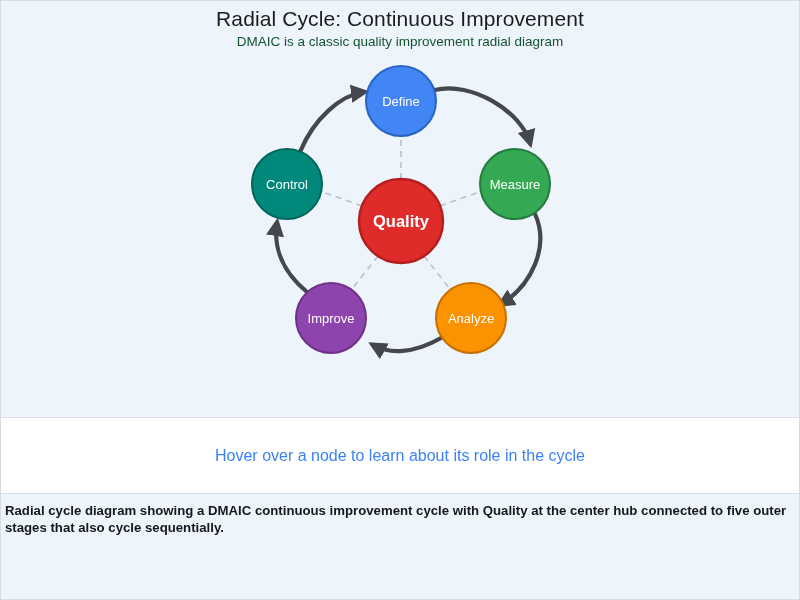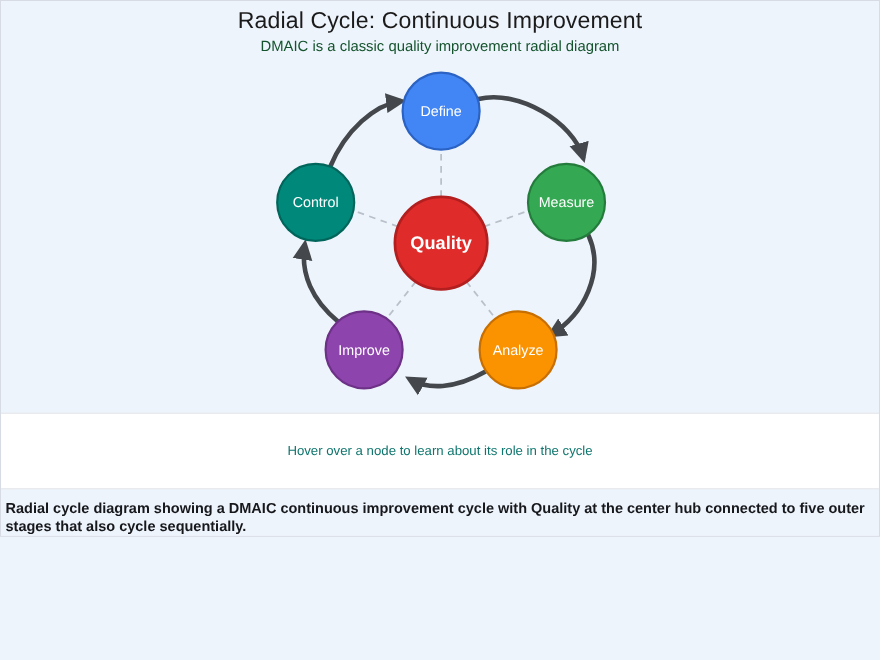--- a/index.html
+++ b/index.html
@@ -8,21 +8,21 @@
   }
   body {
     width: 800px;
     height: 600px;
     background: #eef4fc;
     font-family: "Liberation Sans", sans-serif;
     overflow: hidden;
   }
   #app {
     width: 800px;
-    height: 488px;
+    height: 600px;
     box-sizing: border-box;
     border: 1px solid #d6dbe4;
     background: #eef4fc;
     display: flex;
     flex-direction: column;
     position: relative;
   }
   
   .diagram-panel {
     position: relative;
@@ -87,22 +87,22 @@
   .hint-strip {
     height: 75px;
     background: #ffffff;
     border-top: 1px solid #d9dde3;
     border-bottom: 1px solid #d9dde3;
     display: flex;
     align-items: center;
     justify-content: center;
   }
   .hint-text {
-    font-size: 12px;
-    color: #0f766e;
+    font-size: 16px;
+    color: #3b82f6;
   }
   
   .caption {
     flex: 1;
     background: #eef4fc;
     padding: 8px 4px 0 4px;
     box-sizing: border-box;
     font-weight: bold;
   }
   .caption-text {

